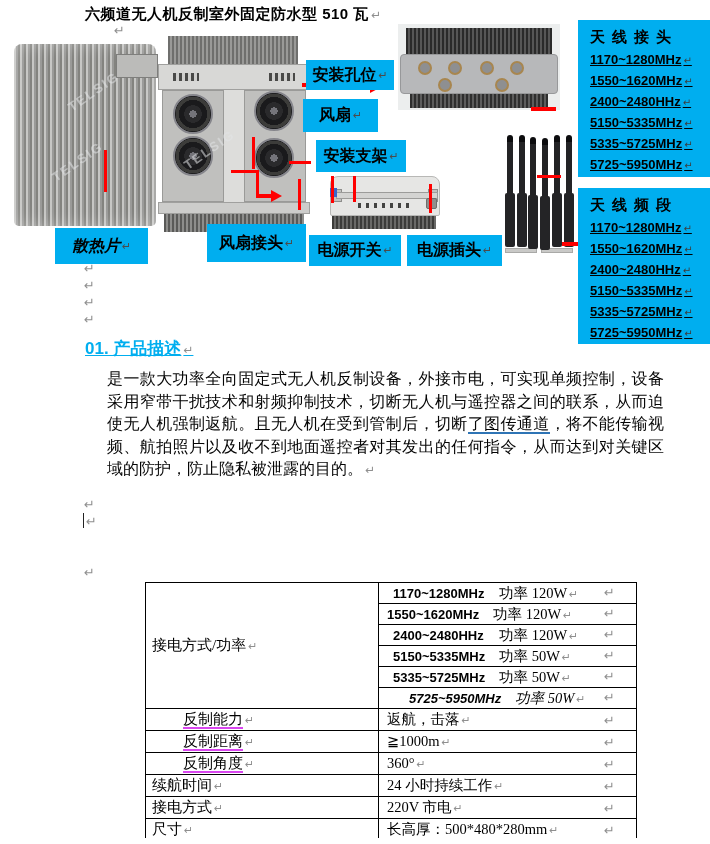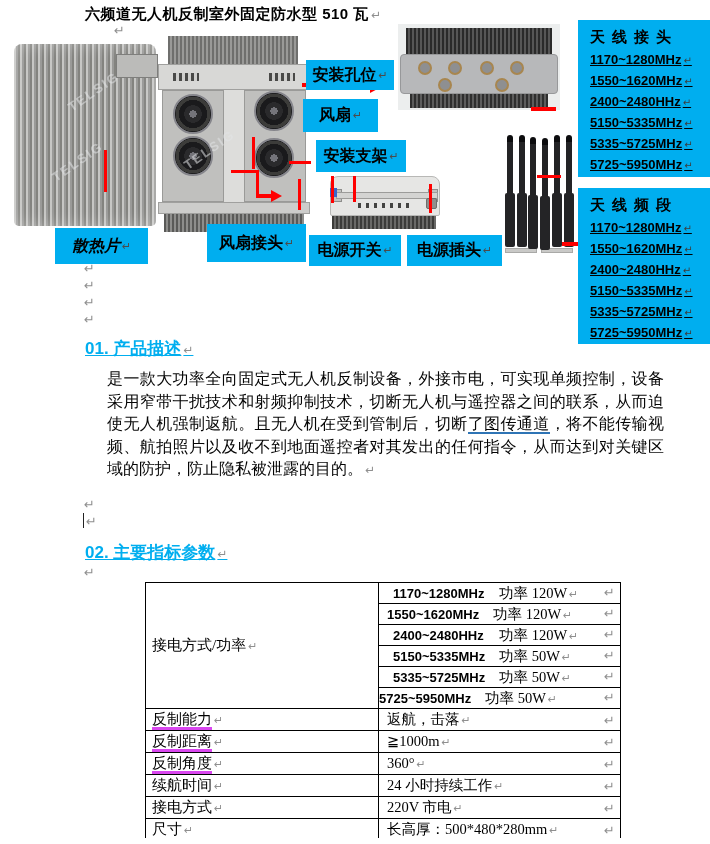--- a/index.html
+++ b/index.html
@@ -91,21 +91,21 @@
   
   .spec-table{position:absolute;left:145px;top:582px;border-collapse:collapse;table-layout:fixed;
     font-family:"Liberation Serif",serif;}
   .spec-table td{border:1px solid #000;padding:0;vertical-align:middle;overflow:hidden;white-space:nowrap;}
   .spec-table td.lab{width:226px;padding-left:6px;font-size:15px;}
   .spec-table td.val{width:227px;padding-left:8px;font-size:14.5px;}
   .spec-table tr{height:21px;}
   .spec-table tr.tall{height:22px;}
   .freq{display:inline-block;width:106px;font-family:"Liberation Sans",sans-serif;font-weight:bold;font-size:13px;}
   .power{font-size:14.5px;}
-  .spell{border-bottom:6px solid #d946ef;}
+  .spell{border-bottom:2px solid #d946ef;margin-left:31px;}
   .cell-pilcrow{color:#8f8f8f;font-family:"DejaVu Sans",sans-serif;font-size:11px;padding-left:2px;}
   .cursor{position:absolute;left:83px;top:513px;width:1px;height:15px;background:#222;}
 </style>
 </head>
 <body>
 
 <div class="page">
 
   <div class="doc-title">
     <span>六频道无人机反制室外固定防水型 510 瓦</span><span class="pilcrow">↵</span>
@@ -247,44 +247,41 @@
   <span class="pmark" style="left:84px;top:566px;">↵</span>
   <div class="cursor"></div>
 
   <div class="sec-heading" style="top:337px;">
     <span>01. 产品描述</span><span class="pilcrow">↵</span>
   </div>
   <div class="body-par">
     <span>是一款大功率全向固定式无人机反制设备，外接市电，可实现单频控制，设备采用窄带干扰技术和射频抑制技术，切断无人机与遥控器之间的联系，从而迫使无人机强制返航。且无人机在受到管制后，切断</span><span class="u-blue">了图传通道</span><span>，将不能传输视频、航拍照片以及收不到地面遥控者对其发出的任何指令，从而达到对关键区域的防护，防止隐私被泄露的目的。</span><span class="pilcrow">↵</span>
   </div>
 
-  <div class="sec-heading" style="top:541px;">
-    <span>02. 主要指标参数</span><span class="pilcrow">↵</span>
-  </div>
 
   <table class="spec-table">
     <tbody>
         <tr>
       <td class="lab" rowspan="6"><span>接电方式/功率</span><span class="cell-pilcrow">↵</span></td>
       <td class="val" style="padding-left:14px;margin-top:27px;"><span class="freq">1170~1280MHz</span><span class="power">功率 120W</span><span class="cell-pilcrow">↵</span></td>
     </tr>
     <tr>
           <td class="val" style=""><span class="freq">1550~1620MHz</span><span class="power">功率 120W</span><span class="cell-pilcrow">↵</span></td>
         </tr>
     <tr>
           <td class="val" style="padding-left:14px;"><span class="freq">2400~2480HHz</span><span class="power">功率 120W</span><span class="cell-pilcrow">↵</span></td>
         </tr>
     <tr>
           <td class="val" style="padding-left:14px;"><span class="freq">5150~5335MHz</span><span class="power">功率 50W</span><span class="cell-pilcrow">↵</span></td>
         </tr>
     <tr>
           <td class="val" style="padding-left:14px;"><span class="freq">5335~5725MHz</span><span class="power">功率 50W</span><span class="cell-pilcrow">↵</span></td>
         </tr>
     <tr>
-          <td class="val" style="padding-left:0;"><span class="freq">5725~5950MHz</span><span class="power">功率 50W</span><span class="cell-pilcrow">↵</span></td>
+          <td class="val" style="padding-left:30px;font-style:italic;"><span class="freq">5725~5950MHz</span><span class="power">功率 50W</span><span class="cell-pilcrow">↵</span></td>
         </tr>
 
     <tr class="tall">
       <td class="lab"><span class="spell">反制能力</span><span class="cell-pilcrow">↵</span></td>
       <td class="val"><span>返航，击落</span><span class="cell-pilcrow">↵</span></td>
     </tr>
     <tr class="tall">
       <td class="lab"><span class="spell">反制距离</span><span class="cell-pilcrow">↵</span></td>
       <td class="val"><span>≧1000m</span><span class="cell-pilcrow">↵</span></td>
     </tr>

